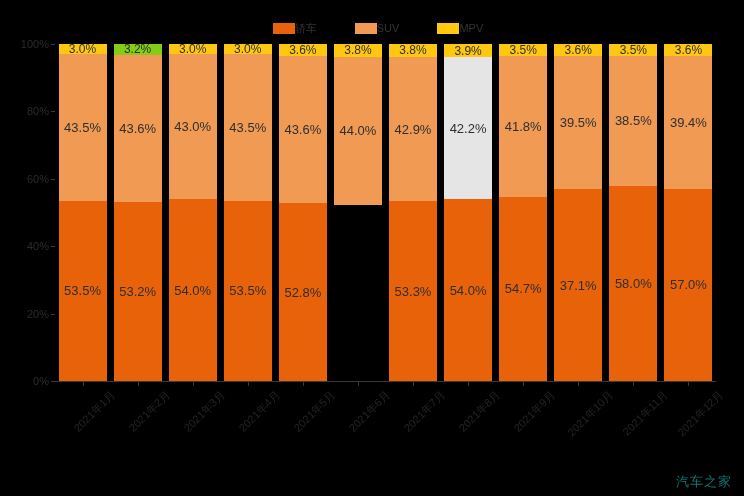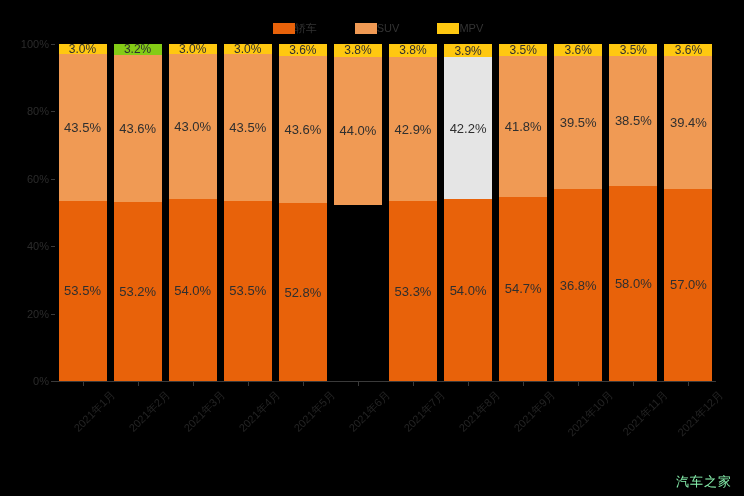--- a/index.html
+++ b/index.html
@@ -159,21 +159,21 @@
     white-space: nowrap;
     line-height: 1;
   }
 
   
   #watermark {
     position: absolute;
     right: 12px;
     bottom: 8px;
     font-size: 13px;
-    color: #86efac;
+    color: #0f766e;
     letter-spacing: 1px;
     line-height: 1;
   }
 </style>
 </head>
 <body>
 
 <div id="chart-root">
 
   <div id="legend">
@@ -323,21 +323,21 @@
         </div>
         <div class="bar-slot">
           <div class="bar-stack">
             <div class="seg seg-mpv" style="flex: 0 0 3.6%; background: rgb(255, 200, 16);">
               <span class="seg-label">3.6%</span>
             </div>
             <div class="seg seg-suv" style="flex: 0 0 39.5%; background: rgb(240, 154, 84);">
               <span class="seg-label">39.5%</span>
             </div>
             <div class="seg seg-sedan" style="flex: 0 0 56.9%; background: rgb(232, 98, 10);">
-              <span class="seg-label">36.8%</span>
+              <span class="seg-label">37.1%</span>
             </div>
           </div>
         </div>
         <div class="bar-slot">
           <div class="bar-stack">
             <div class="seg seg-mpv" style="flex: 0 0 3.5%; background: rgb(255, 200, 16);">
               <span class="seg-label">3.5%</span>
             </div>
             <div class="seg seg-suv" style="flex: 0 0 38.5%; background: rgb(240, 154, 84);">
               <span class="seg-label">38.5%</span>

